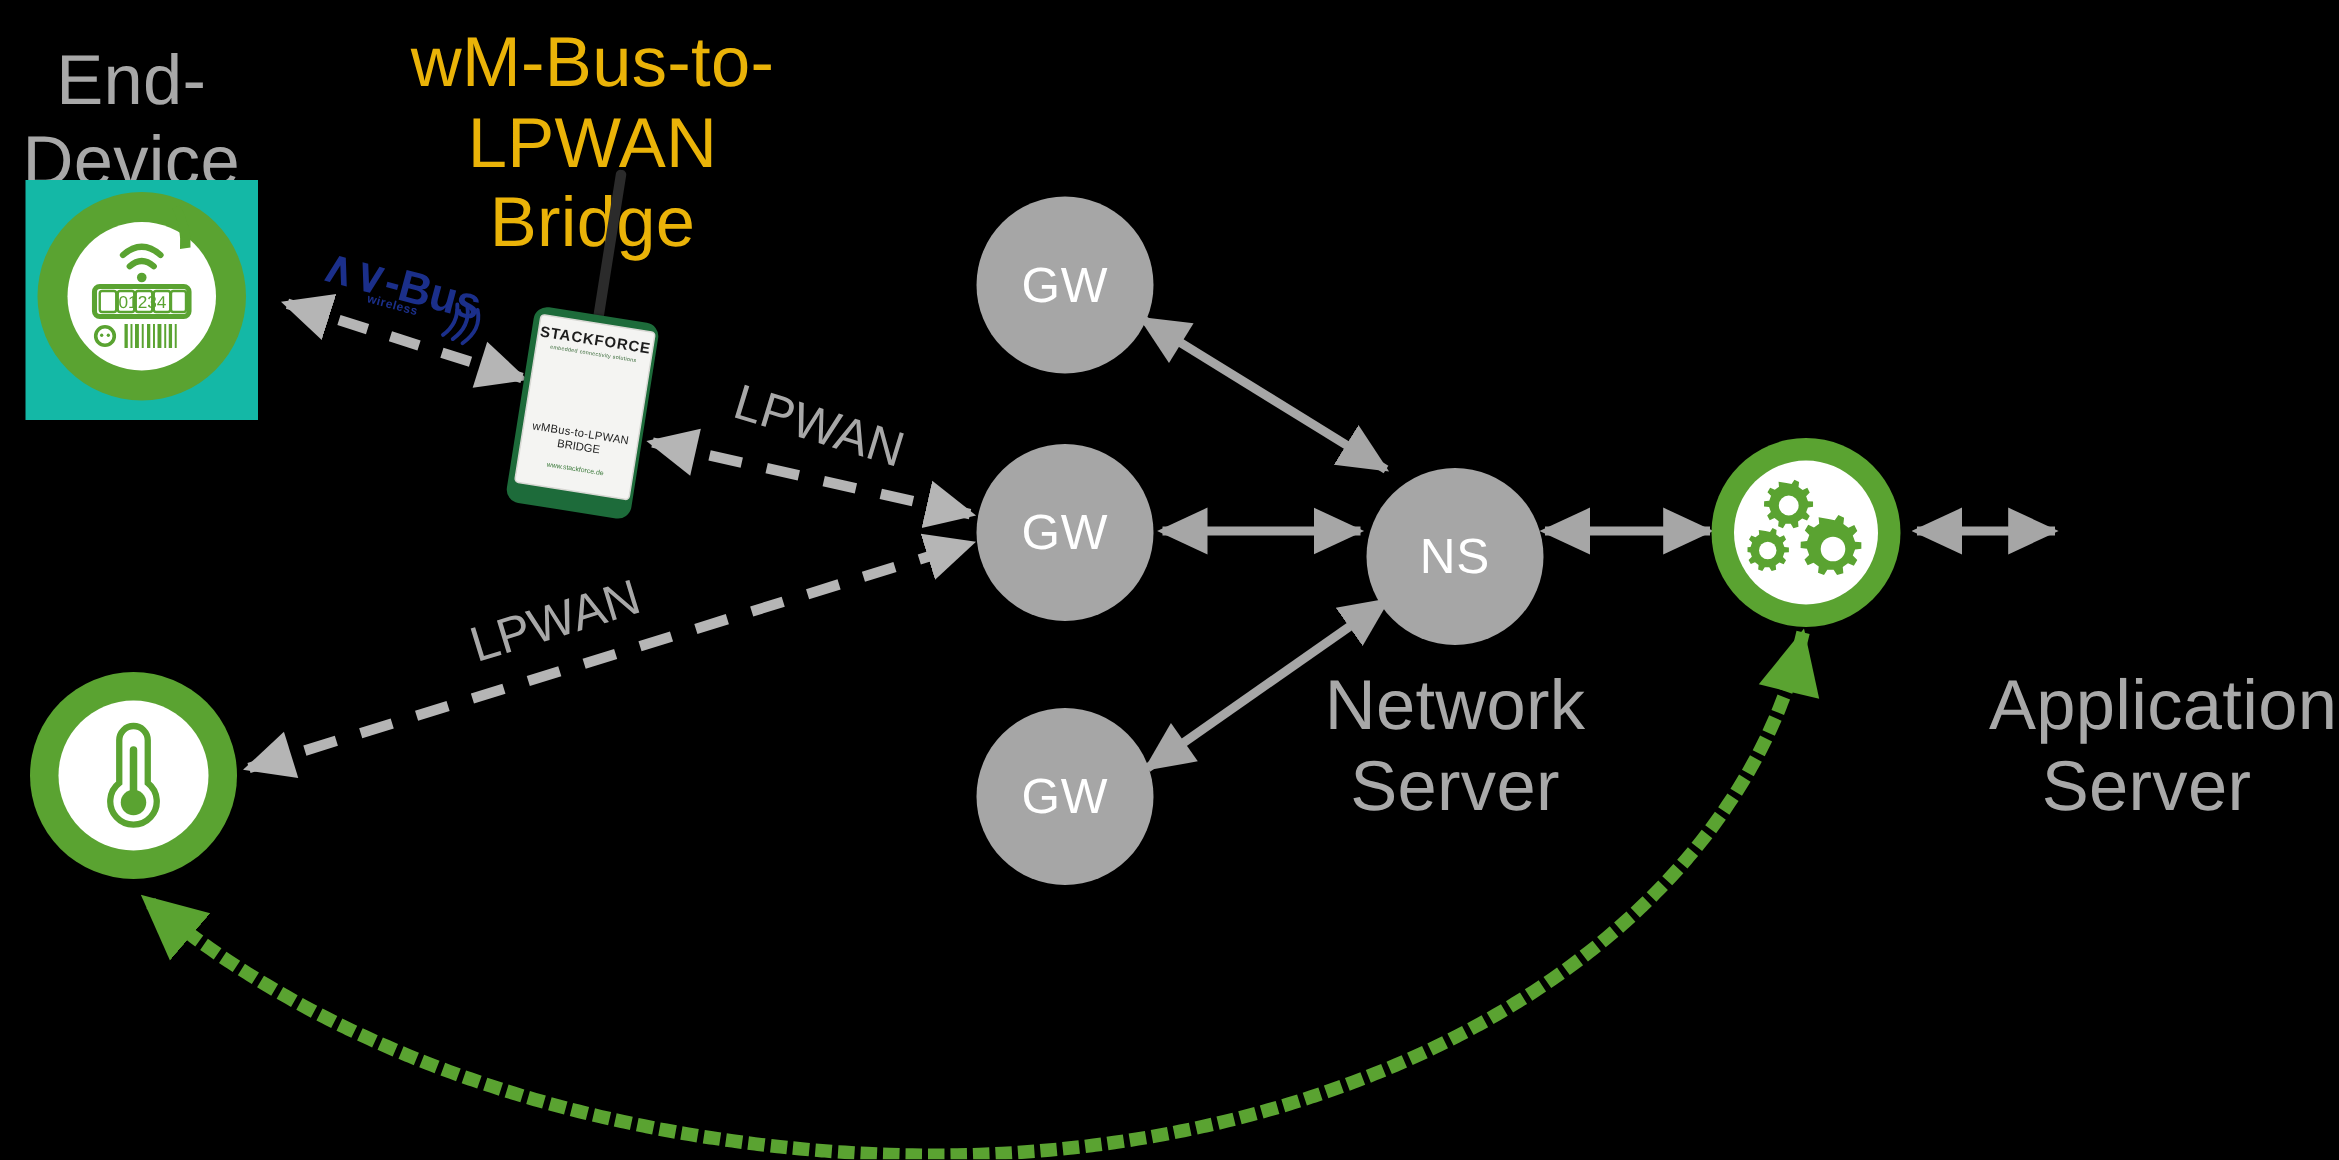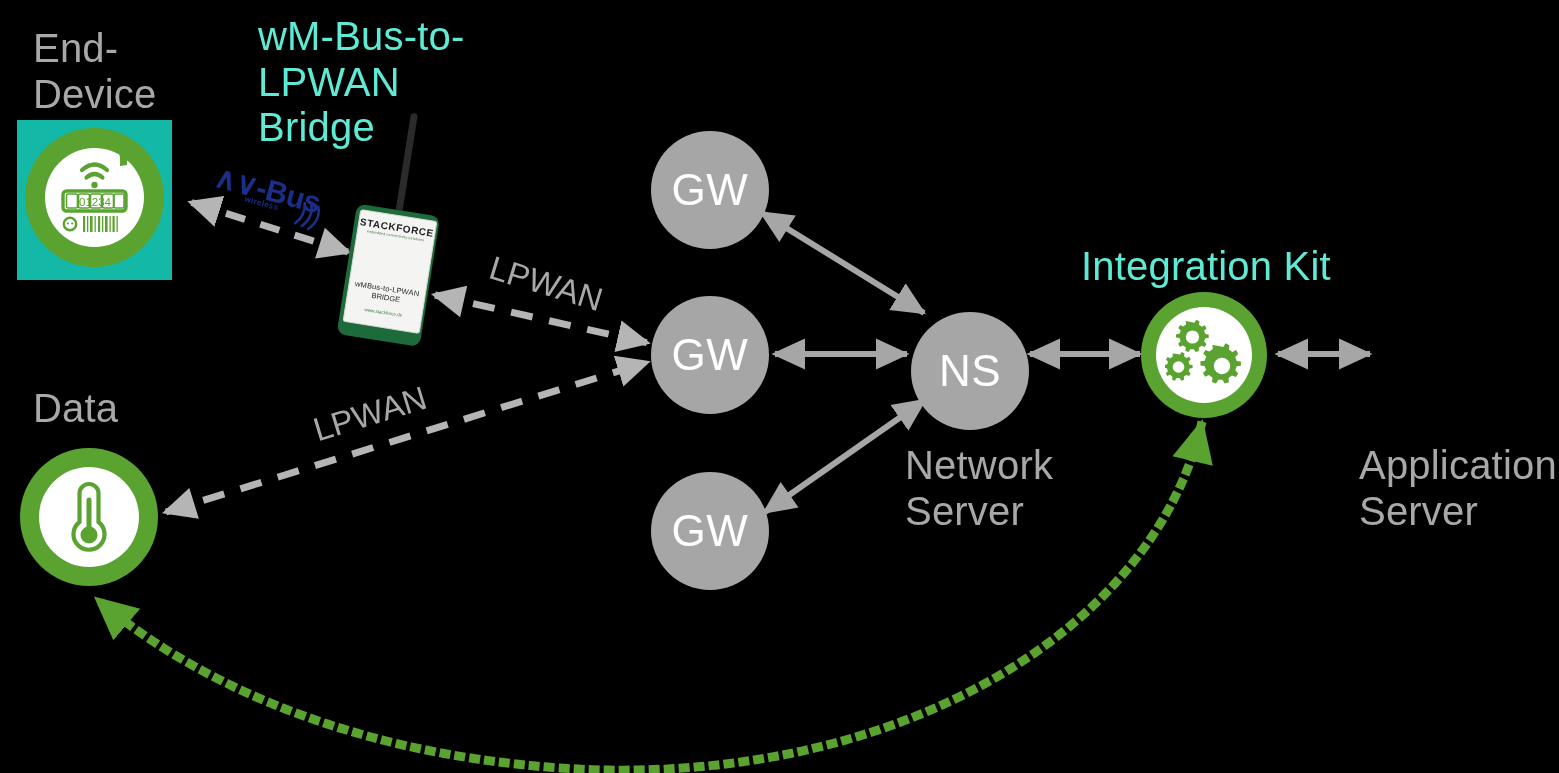--- a/index.html
+++ b/index.html
@@ -23,38 +23,38 @@
     top: 0;
     width: 1559px;
     height: 773px;
     pointer-events: none;
   }
 
   
   .lbl {
     position: absolute;
     color: #a8a8a8;
-    font-size: 40px;
+    font-size: 47px;
     line-height: 1.14;
+    text-align: center;
     white-space: pre-line;
     letter-spacing: .2px;
-    margin-left: 33px;
-  }
-  .lbl.green { color: #5eead4; }
+  }
+  .lbl.green { color: #eab308; }
 
   
   .node {
     position: absolute;
     border-radius: 50%;
     background: #a6a6a6;
     color: #ffffff;
     display: flex;
     align-items: center;
     justify-content: center;
-    font-size: 44px;
+    font-size: 33px;
     letter-spacing: .5px;
   }
 
   
   .ringicon {
     position: absolute;
     border-radius: 50%;
     background: #5aa331;
     display: flex;
     align-items: center;
@@ -272,21 +272,20 @@
         <path d="M4,25 q8,-10 4,-22"></path>
         <path d="M11,26 q9,-11 4,-23"></path>
         <path d="M18,27 q10,-12 4,-24"></path>
       </g>
     </svg>
   </div>
 
   <div class="pathlbl" style="left:488px; top:265px; transform:rotate(17deg);">LPWAN</div>
   <div class="pathlbl" style="left:312px; top:395px; transform:rotate(-17deg);">LPWAN</div>
 
-  <div class="lbl" style="left:0px; top:386px; width:175px;">Data</div>
 
   <div class="ringicon" style="left:20px; top:448px; width:138px; height:138px;">
     <div class="inner" style="width:100px; height:100px;">
       <svg width="60" height="78" viewBox="0 0 60 78">
         <path d="M30,6 a9.5,9.5 0 0 1 9.5,9.5 L39.5,44
                  a15.5,15.5 0 1 1 -19,0 L20.5,15.5
                  A9.5,9.5 0 0 1 30,6 z" fill="none" stroke="#5aa331" stroke-width="4.2"></path>
         <path d="M30,22 L30,50" stroke="#5aa331" stroke-width="5" stroke-linecap="round"></path>
         <circle cx="30" cy="57" r="8.5" fill="#5aa331"></circle>
       </svg>
@@ -294,21 +293,20 @@
   </div>
 
   <div class="node" style="left:651px; top:131px; width:118px; height:118px;">GW</div>
   <div class="node" style="left:651px; top:296px; width:118px; height:118px;">GW</div>
   <div class="node" style="left:651px; top:472px; width:118px; height:118px;">GW</div>
 
   <div class="node" style="left:911px; top:312px; width:118px; height:118px;">NS</div>
   <div class="lbl" style="left:872px; top:443px; width:196px;">Network
 Server</div>
 
-  <div class="lbl green" style="left:1048px; top:244px; width:308px;">Integration Kit</div>
 
   <div class="ringicon" style="left:1141px; top:292px; width:126px; height:126px;">
     <div class="inner" style="width:96px; height:96px;">
       <svg width="78" height="74" viewBox="0 0 78 74">
         <g fill="#5aa331">
 
           <path d="M26,4 l3.4,.7 1.9,-2.9 3.1,1.5 -.4,3.4 2.8,2 3.1,-1.5 1.6,3.2 -2.4,2.4
                    1.2,3.3 3.4,.3 0,3.5 -3.4,.4 -1.2,3.2 2.4,2.5 -1.8,3 -3.2,-1.3 -2.8,2
                    .3,3.4 -3.4,1 -1.8,-2.9 -3.4,0 -1.8,2.9 -3.2,-1.2 .4,-3.4 -2.8,-2.1
                    -3.2,1.4 -1.7,-3.1 2.5,-2.4 -1.2,-3.3 -3.4,-.4 .1,-3.4 3.4,-.4 1.2,-3.3

